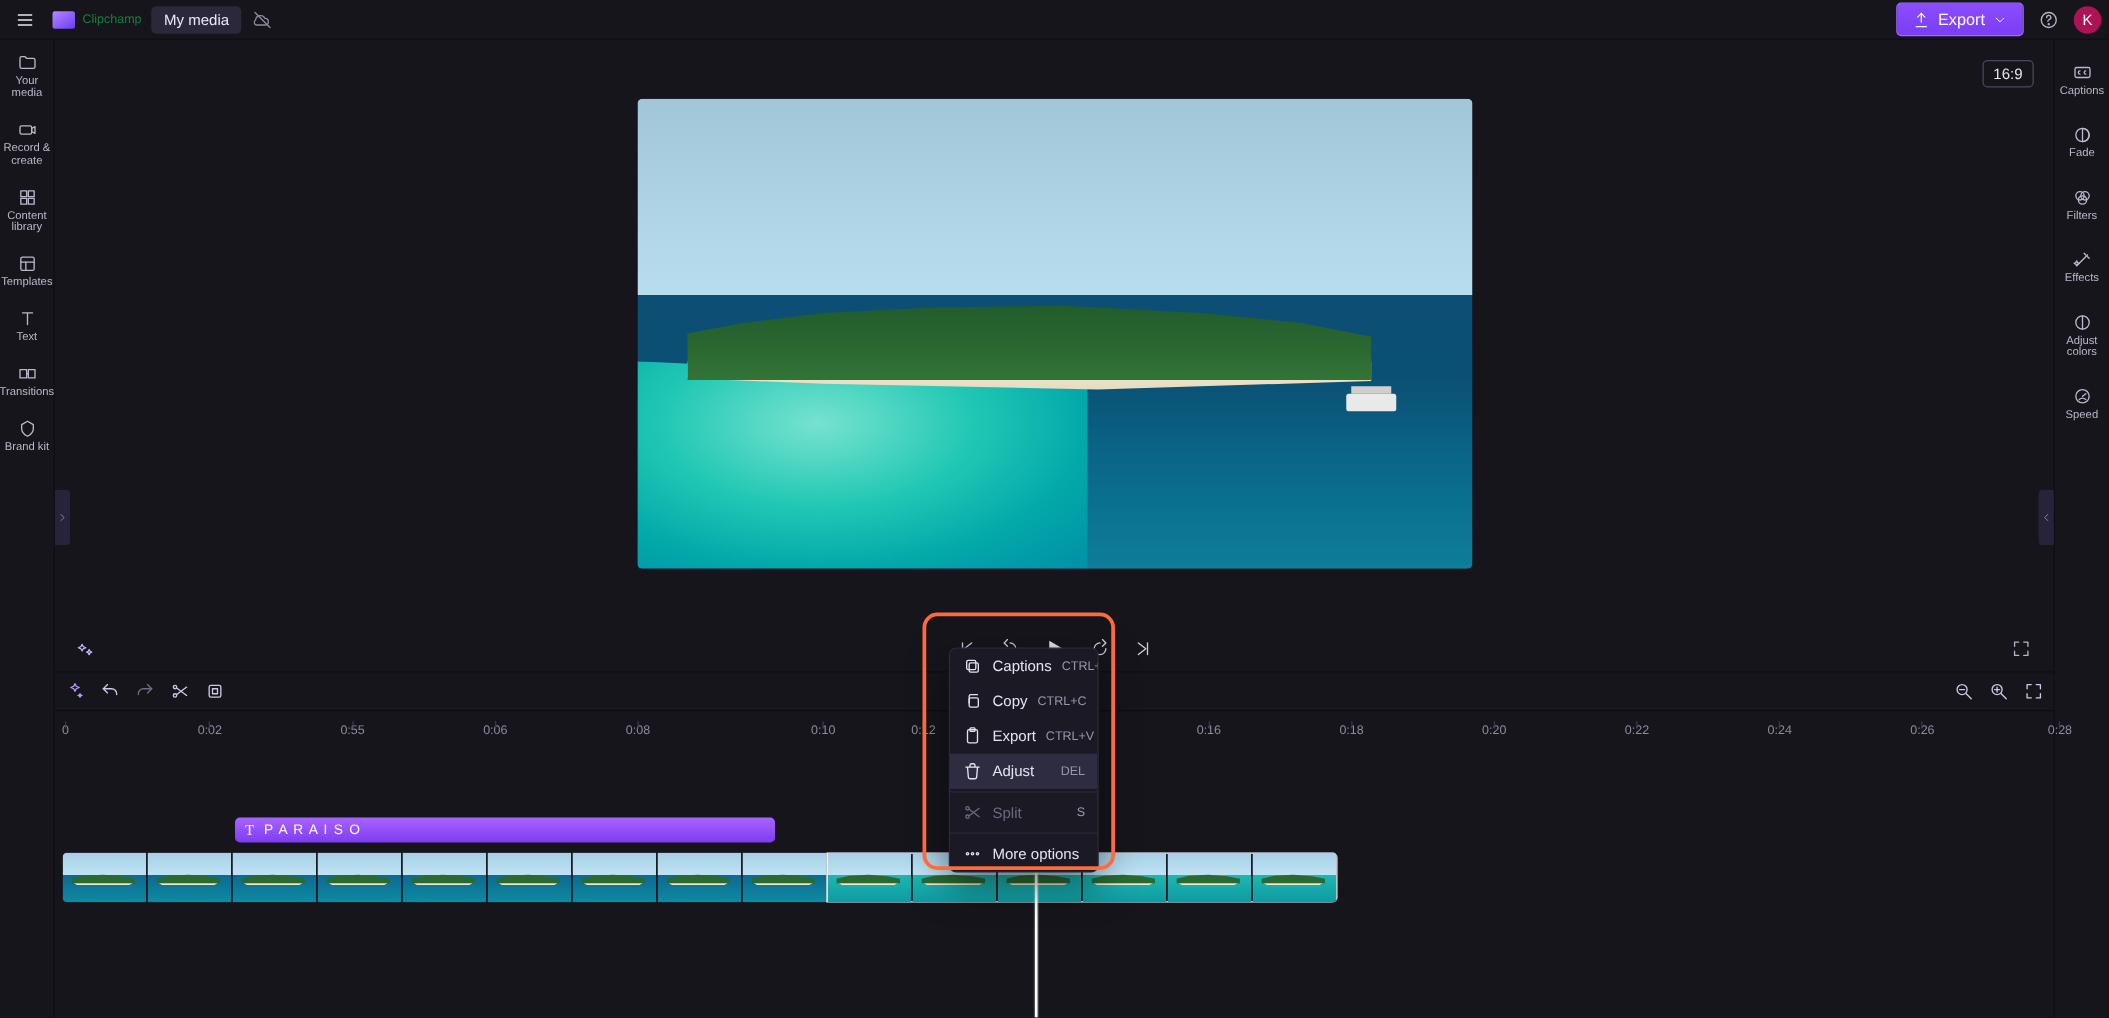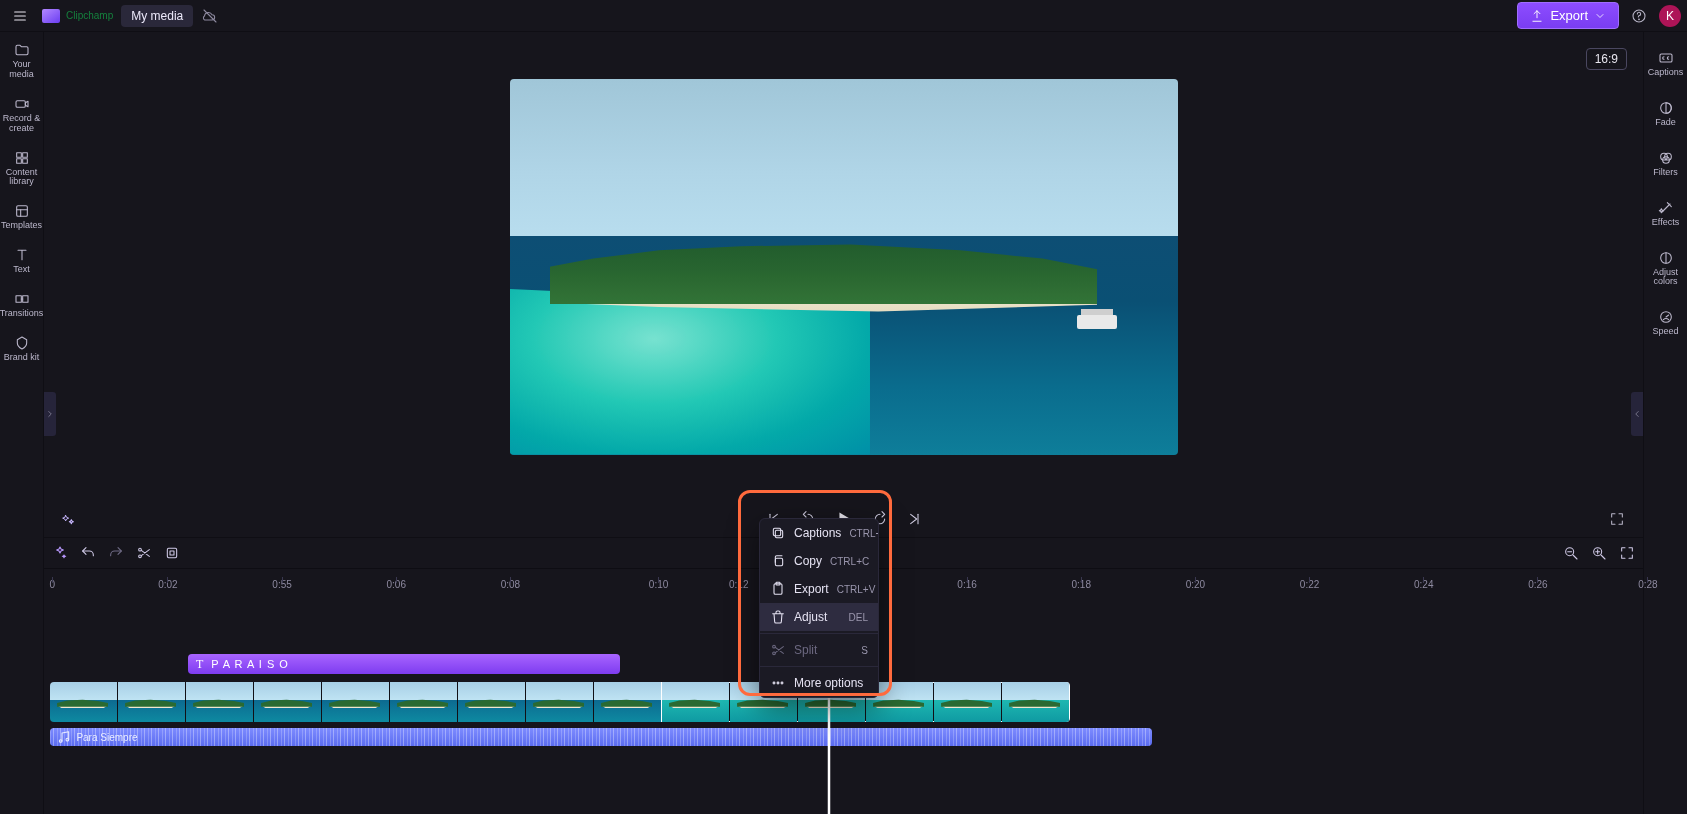--- a/index.html
+++ b/index.html
@@ -726,33 +726,20 @@
               <div class="thumb lagoon">
                 <div class="scene">
                   <div class="s-sky"></div>
                   <div class="s-sea"></div>
                   <div class="s-beach"></div>
                   <div class="s-isl"></div>
                 </div>
               </div>
             </div>
           </div>
-          <div class="audio-track" style="left: 0.4%; width: 68.9%;">
-            <div class="wave"></div>
-            <div class="audio-label">
-              <span>
-                <svg class="i" viewBox="0 0 24 24">
-                  <path d="M9 18V6l10-2v12"></path>
-                  <circle cx="7" cy="18" r="2"></circle>
-                  <circle cx="17" cy="16" r="2"></circle>
-                </svg>
-              </span>
-              <span>Para Siempre</span>
-            </div>
-          </div>
           <div class="playhead" style="left: 49%;"></div>
         </div>
     </div>
 
     <div class="ctx" id="ctx" style="left: 715px; top: 486px;">
         <div class="row">
           <span>
             <svg class="i" viewBox="0 0 24 24">
               <rect x="8" y="8" width="11" height="11" rx="2"></rect>
               <rect x="5" y="5" width="11" height="11" rx="2"></rect>

